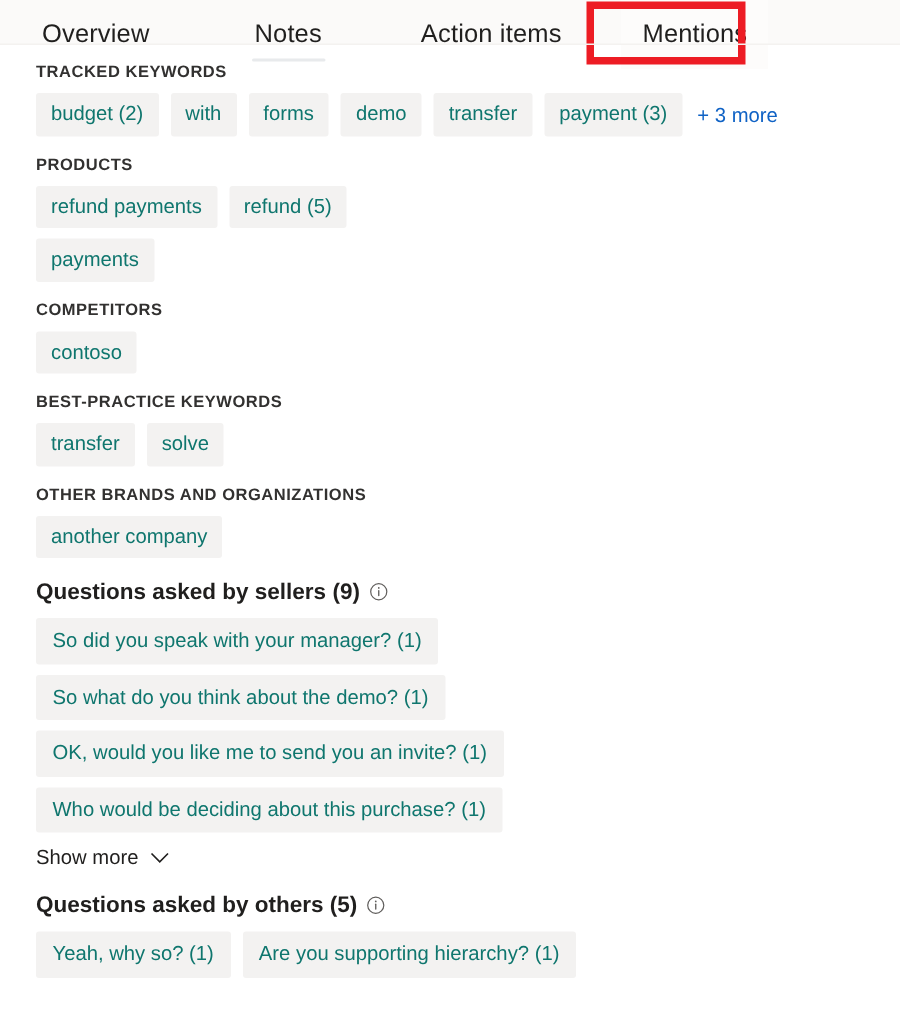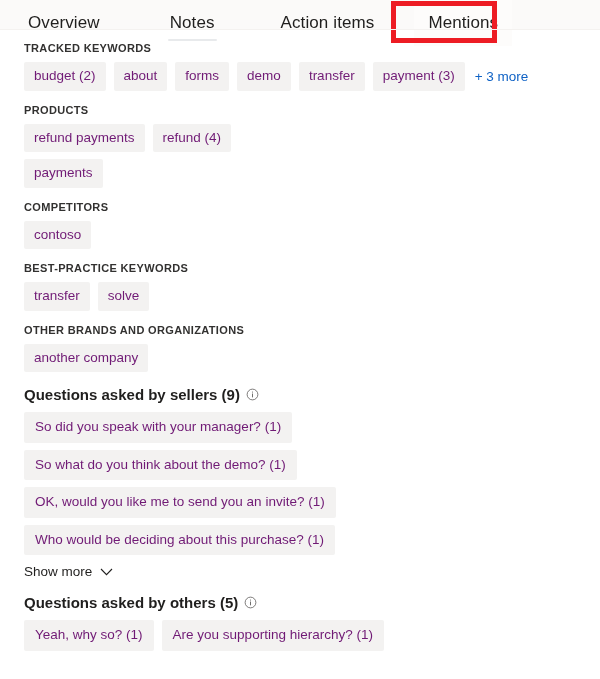--- a/index.html
+++ b/index.html
@@ -85,21 +85,21 @@
   .section:first-child .section-label { margin-top: 0; }
 
   .chips {
     display: flex;
     flex-wrap: wrap;
     gap: 7px 8px;
     max-width: 545px;
   }
   .chip {
     background: #f3f2f1;
-    color: #701a75;
+    color: #0f766e;
     font-size: 13.5px;
     line-height: 1;
     padding: 7px 10px 8px 10px;
     border-radius: 2px;
     white-space: nowrap;
     cursor: default;
     text-align: right;
   }
   .chip.q {
     font-size: 13.5px;
@@ -169,35 +169,35 @@
   <div class="redbox"></div>
   <div class="tabbar-underline"></div>
 </div>
 
 <div class="content">
 
   <div class="section">
     <div class="section-label">TRACKED KEYWORDS</div>
     <div class="chips">
       <span class="chip">budget (2)</span>
-      <span class="chip">about</span>
+      <span class="chip">with</span>
       <span class="chip">forms</span>
       <span class="chip">demo</span>
       <span class="chip">transfer</span>
       <span class="chip">payment (3)</span>
       <span class="more-link">+ 3 more</span>
     </div>
   </div>
 
 
   <div class="section">
     <div class="section-label">PRODUCTS</div>
     <div class="chips" style="max-width:215px">
       <span class="chip">refund payments</span>
-      <span class="chip">refund (4)</span>
+      <span class="chip">refund (5)</span>
       <span class="chip">payments</span>
     </div>
   </div>
 
   <div class="section">
     <div class="section-label">COMPETITORS</div>
     <div class="chips">
       <span class="chip">contoso</span>
     </div>
   </div>

